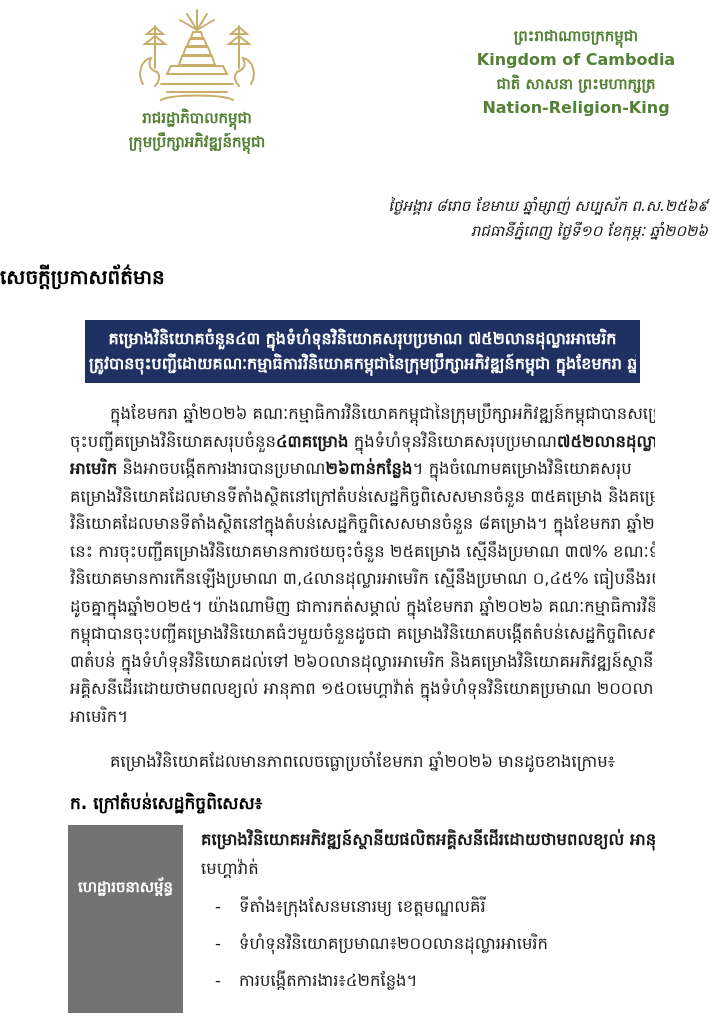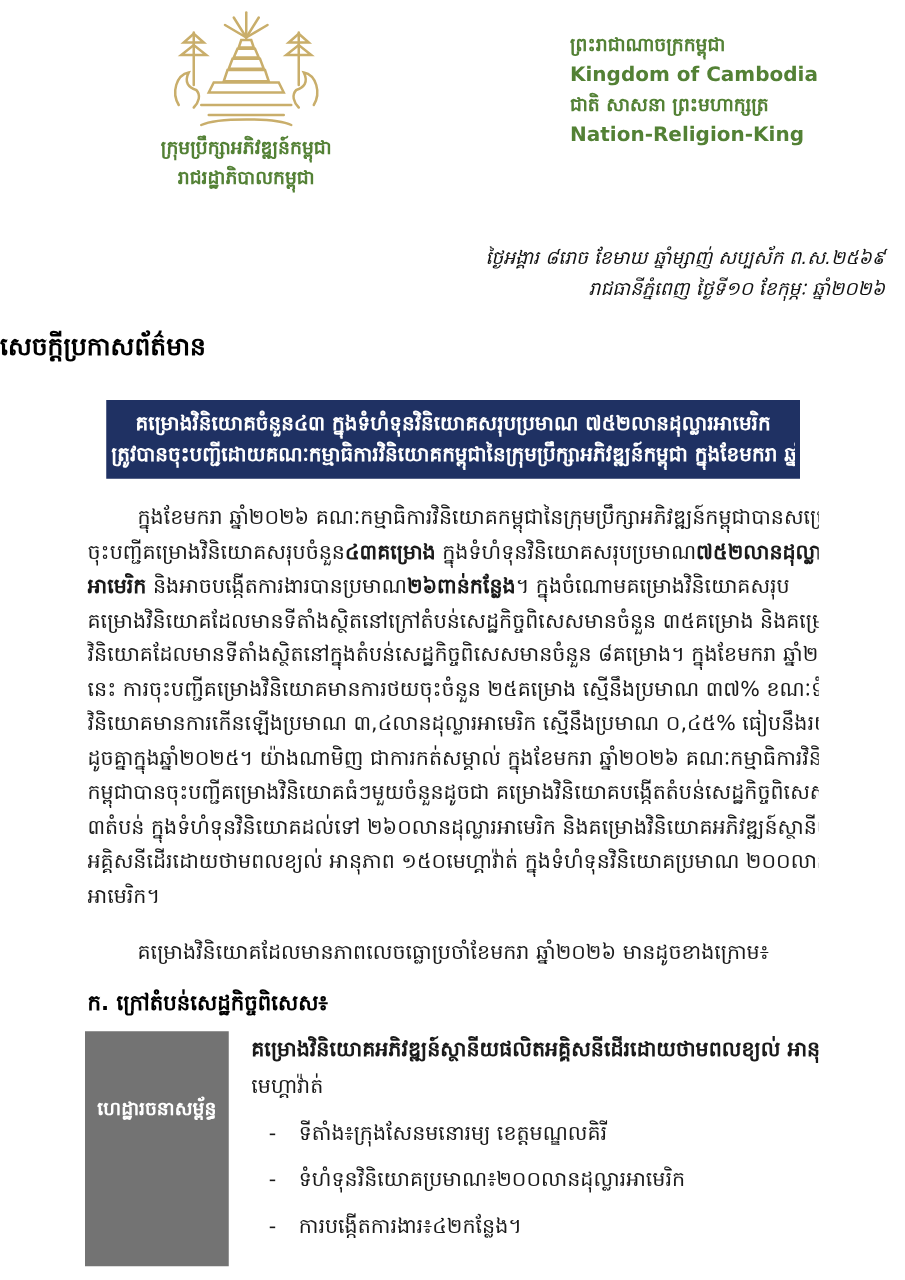--- a/index.html
+++ b/index.html
@@ -7,21 +7,21 @@
     width:724px; height:1024px; margin:0 auto; background:#ffffff;
     position:relative; overflow:hidden;
     font-family:"DejaVu Sans", sans-serif; color:#1a1a1a;
   }
   
   .header { position:relative; height:188px; }
   .header-left { position:absolute; left:86px; top:8px; width:222px; text-align:center; }
   .emblem { display:block; margin:0 auto 2px auto; }
   .gov-km { color:#538135; font-weight:bold; font-size:15px; line-height:24px; }
   .council-en { color:#538135; font-weight:bold; font-size:14px; line-height:20px; margin-top:2px; }
-  .header-right { position:absolute; right:8px; top:24px; width:260px; text-align:left; color:#538135; font-weight:bold; }
+  .header-right { position:absolute; right:18px; top:24px; width:260px; text-align:center; color:#538135; font-weight:bold; }
   .hr-km { font-size:15px; line-height:24px; }
   .hr-en { font-size:16px; line-height:24px; }
   
   .dateline { margin-top:6px; padding-right:16px; text-align:right; font-style:italic; font-size:15px; line-height:25px; color:#111;padding-left:40px; }
   
   .doc-title { margin-top:20px; font-size:20px; font-weight:bold; color:#000; }
   
   .banner { margin:26px 84px 0 85px; background:#1F3163; color:#ffffff; text-align:center; font-weight:bold; font-size:16px; padding:6px 4px 7px 4px; }
   .banner-line { line-height:25px; white-space:nowrap; overflow:hidden; }
   
@@ -73,22 +73,22 @@
         <path d="M108 36 L128 36 L118 28 Z"></path>
 
         <path d="M22 76 C16 66 20 52 30 50 C26 58 30 62 36 64 C40 68 38 74 34 78"></path>
         <path d="M130 76 C136 66 132 52 122 50 C126 58 122 62 116 64 C112 68 114 74 118 78"></path>
 
         <path d="M46 66 L106 66 L102 58 L50 58 Z"></path>
         <line x1="40" y1="76" x2="112" y2="76"></line>
         <line x1="46" y1="84" x2="106" y2="84"></line>
         <path d="M40 92 C52 86 100 86 112 92"></path>
       </svg>
+      <div class="gov-km">រាជរដ្ឋាភិបាលកម្ពុជា</div>
       <div class="gov-km">ក្រុមប្រឹក្សាអភិវឌ្ឍន៍កម្ពុជា</div>
-      <div class="gov-km">រាជរដ្ឋាភិបាលកម្ពុជា</div>
     </div>
     <div class="header-right">
       <div class="hr-km">ព្រះរាជាណាចក្រកម្ពុជា</div>
       <div class="hr-en">Kingdom of Cambodia</div>
       <div class="hr-km">ជាតិ សាសនា ព្រះមហាក្សត្រ</div>
       <div class="hr-en">Nation-Religion-King</div>
     </div>
   </div>
 
   <div class="dateline">

